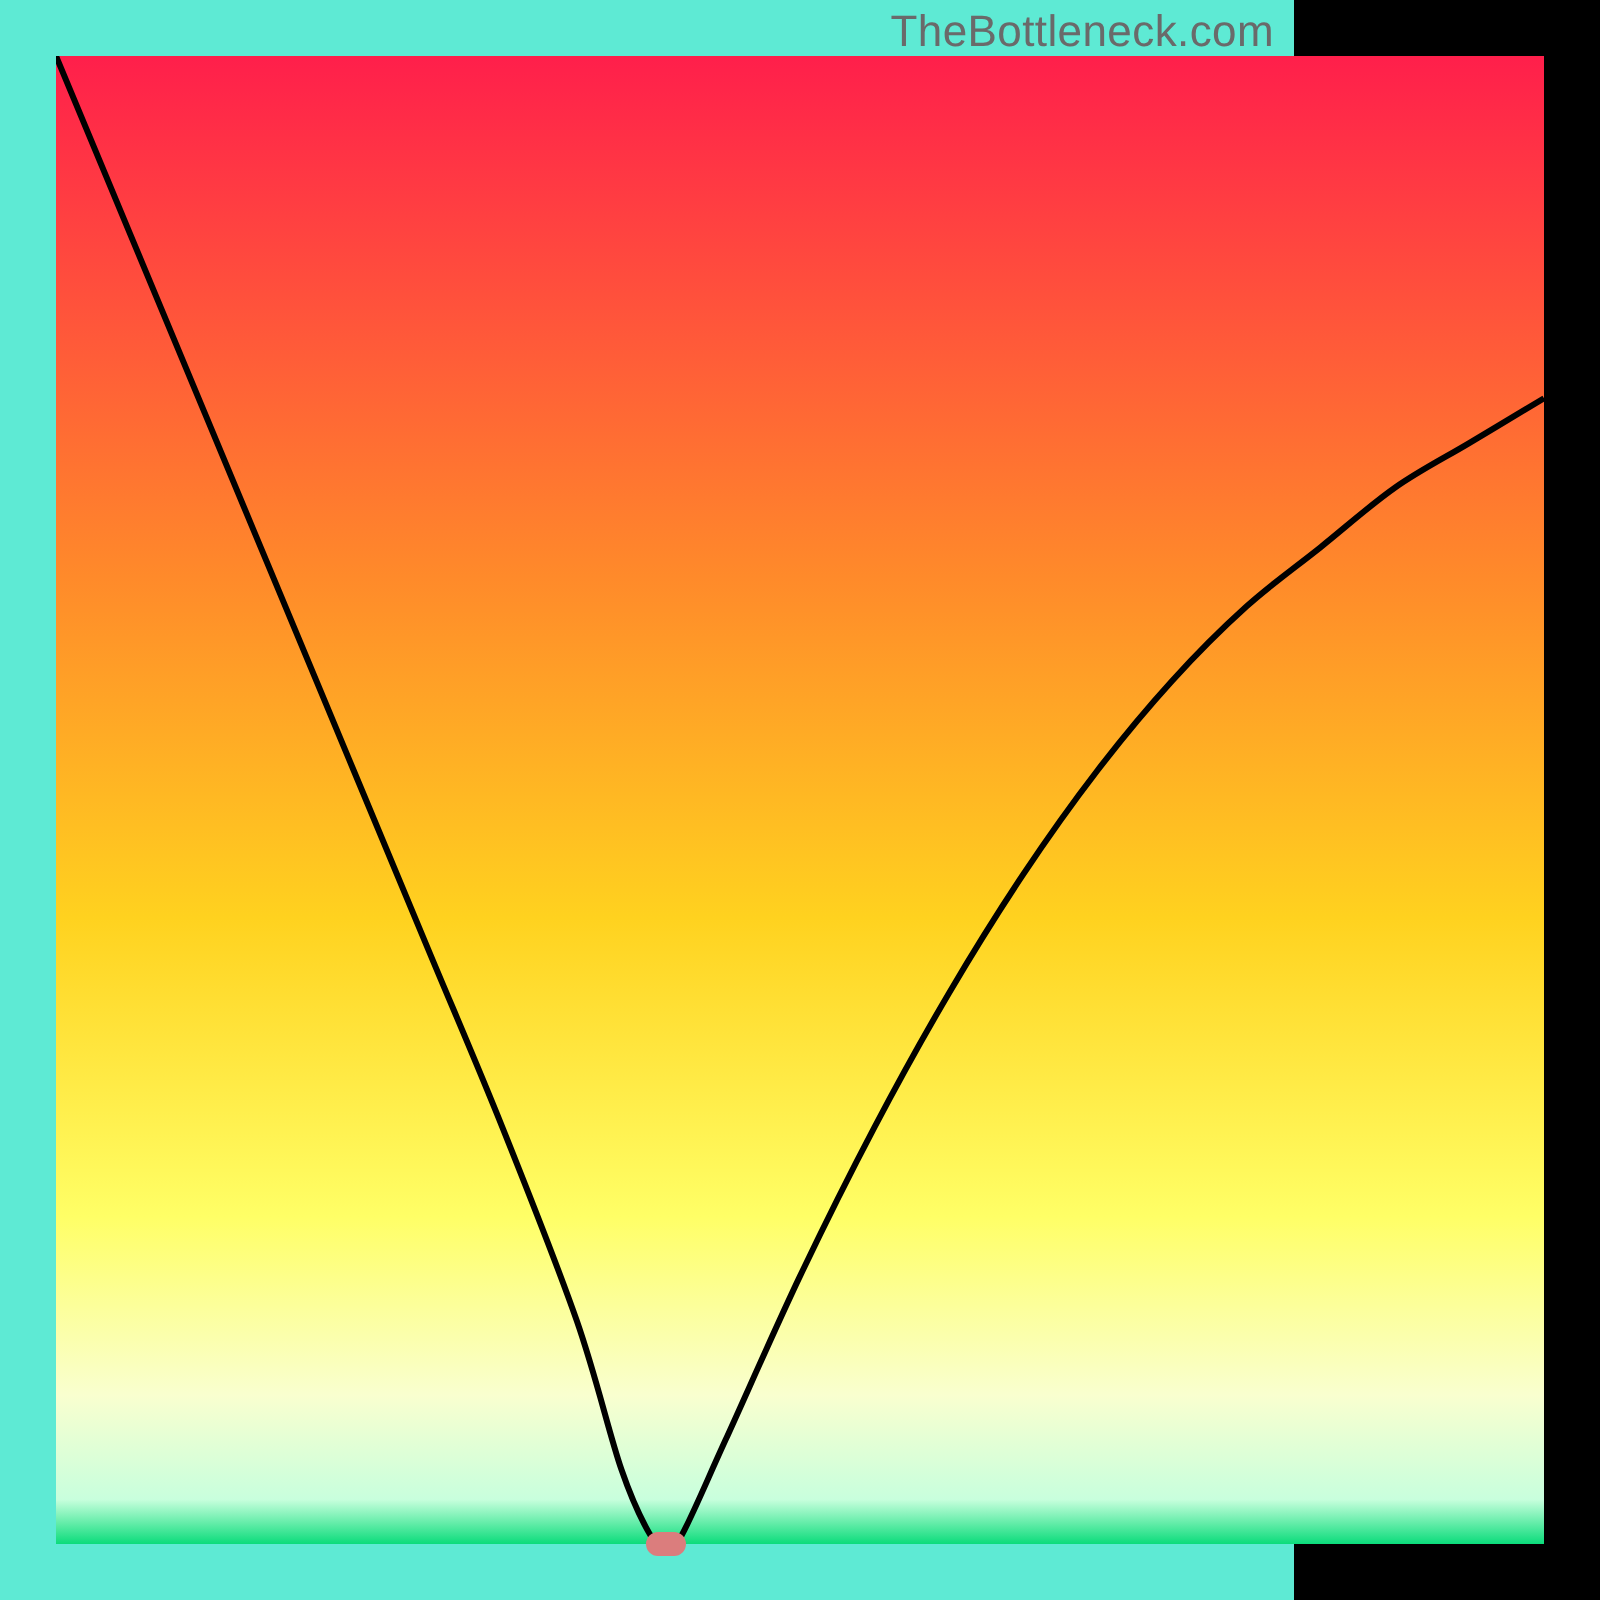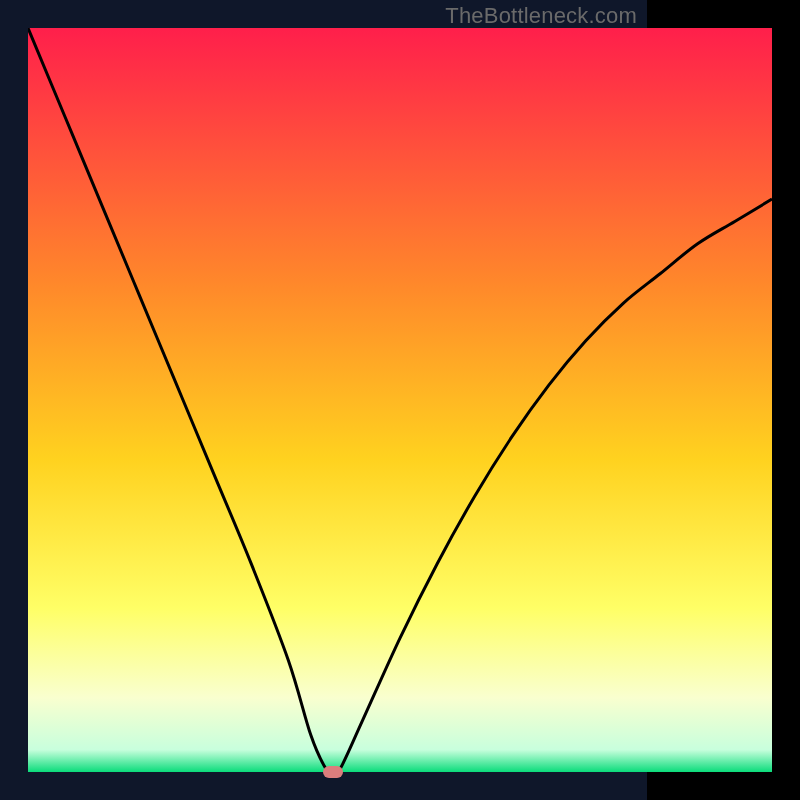--- a/index.html
+++ b/index.html
@@ -20,21 +20,21 @@
     font-weight: 500;
     letter-spacing: 0.2px;
     z-index: 10;
   }
   .plot-outer {
     position: absolute;
     left: 0;
     top: 0;
     width: 647px;
     height: 800px;
-    background: #0f172a;
+    background: #5eead4;
   }
   .plot-inner {
     position: absolute;
     left: 28px;
     top: 28px;
     width: 744px;
     height: 744px;
   }
   svg {
     display: block;

